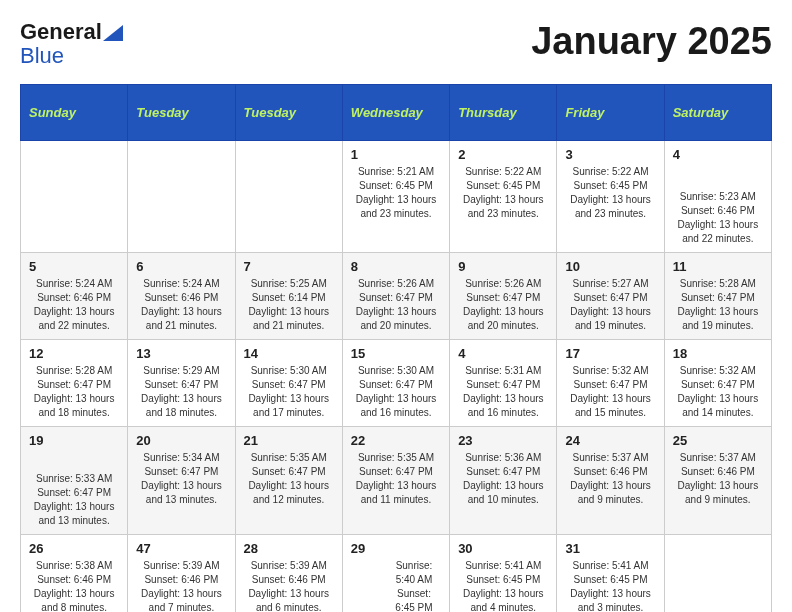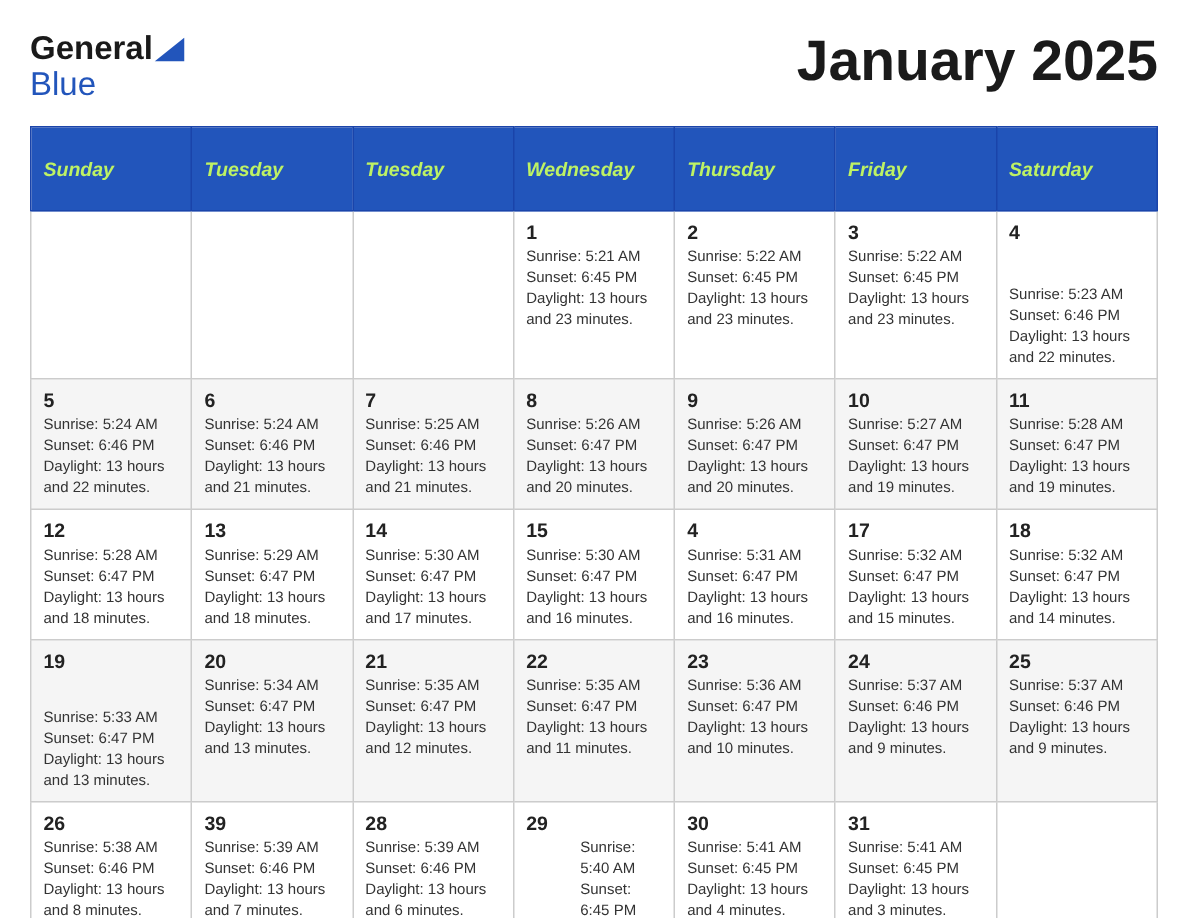--- a/index.html
+++ b/index.html
@@ -64,20 +64,21 @@
     .day-num {
       font-size: 13px;
       font-weight: bold;
       margin-bottom: 3px;
       display: block;
     }
     .day-info {
       font-size: 10px;
       color: #333;
       line-height: 1.4;
+      text-align: center;
     }
     .empty { background: #f9f9f9; }
   </style>
 </head>
 <body>
 
 <div class="header-area">
   <div class="logo">
     <div style="display:flex; align-items:center; gap:2px;">
       <div style="font-size:22px; font-weight:bold; line-height:1.1;">
@@ -150,21 +151,21 @@
         <td>
           <span class="day-num">6</span>
           <div class="day-info" style="white-space: pre-line;">Sunrise: 5:24 AM
 Sunset: 6:46 PM
 Daylight: 13 hours
 and 21 minutes.</div>
         </td>
         <td>
           <span class="day-num">7</span>
           <div class="day-info" style="white-space: pre-line;">Sunrise: 5:25 AM
-Sunset: 6:46 PM
+Sunset: 6:14 PM
 Daylight: 13 hours
 and 21 minutes.</div>
         </td>
         <td>
           <span class="day-num">8</span>
           <div class="day-info" style="white-space: pre-line;">Sunrise: 5:26 AM
 Sunset: 6:47 PM
 Daylight: 13 hours
 and 20 minutes.</div>
         </td>
@@ -294,21 +295,21 @@
       </tr>
       <tr>
         <td>
           <span class="day-num">26</span>
           <div class="day-info" style="white-space: pre-line;">Sunrise: 5:38 AM
 Sunset: 6:46 PM
 Daylight: 13 hours
 and 8 minutes.</div>
         </td>
         <td>
-          <span class="day-num">39</span>
+          <span class="day-num">47</span>
           <div class="day-info" style="white-space: pre-line;">Sunrise: 5:39 AM
 Sunset: 6:46 PM
 Daylight: 13 hours
 and 7 minutes.</div>
         </td>
         <td>
           <span class="day-num">28</span>
           <div class="day-info" style="white-space: pre-line;">Sunrise: 5:39 AM
 Sunset: 6:46 PM
 Daylight: 13 hours

